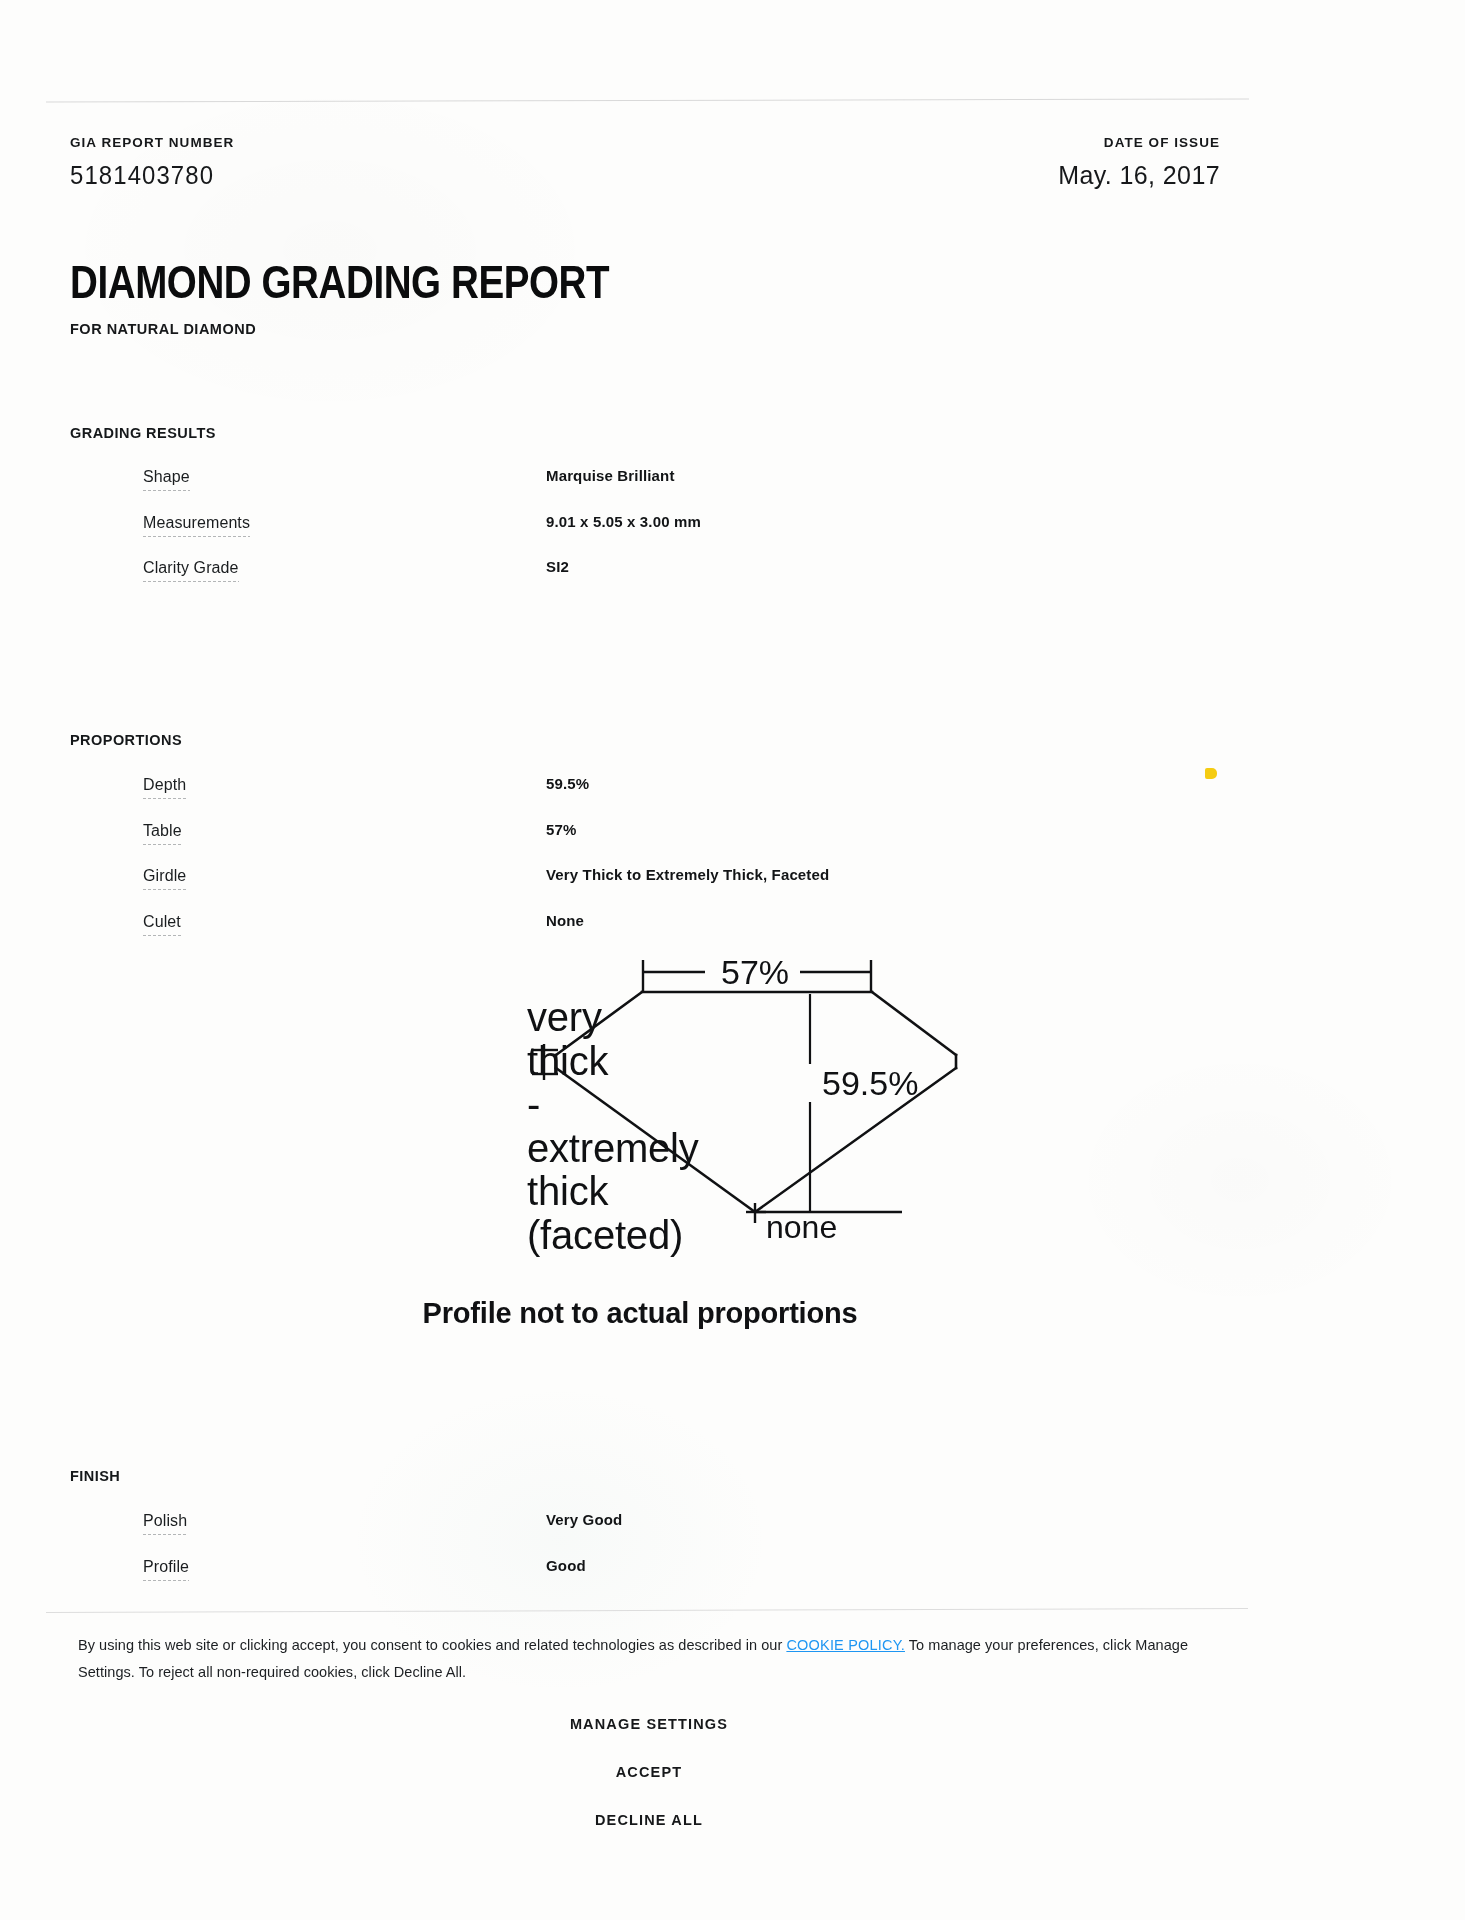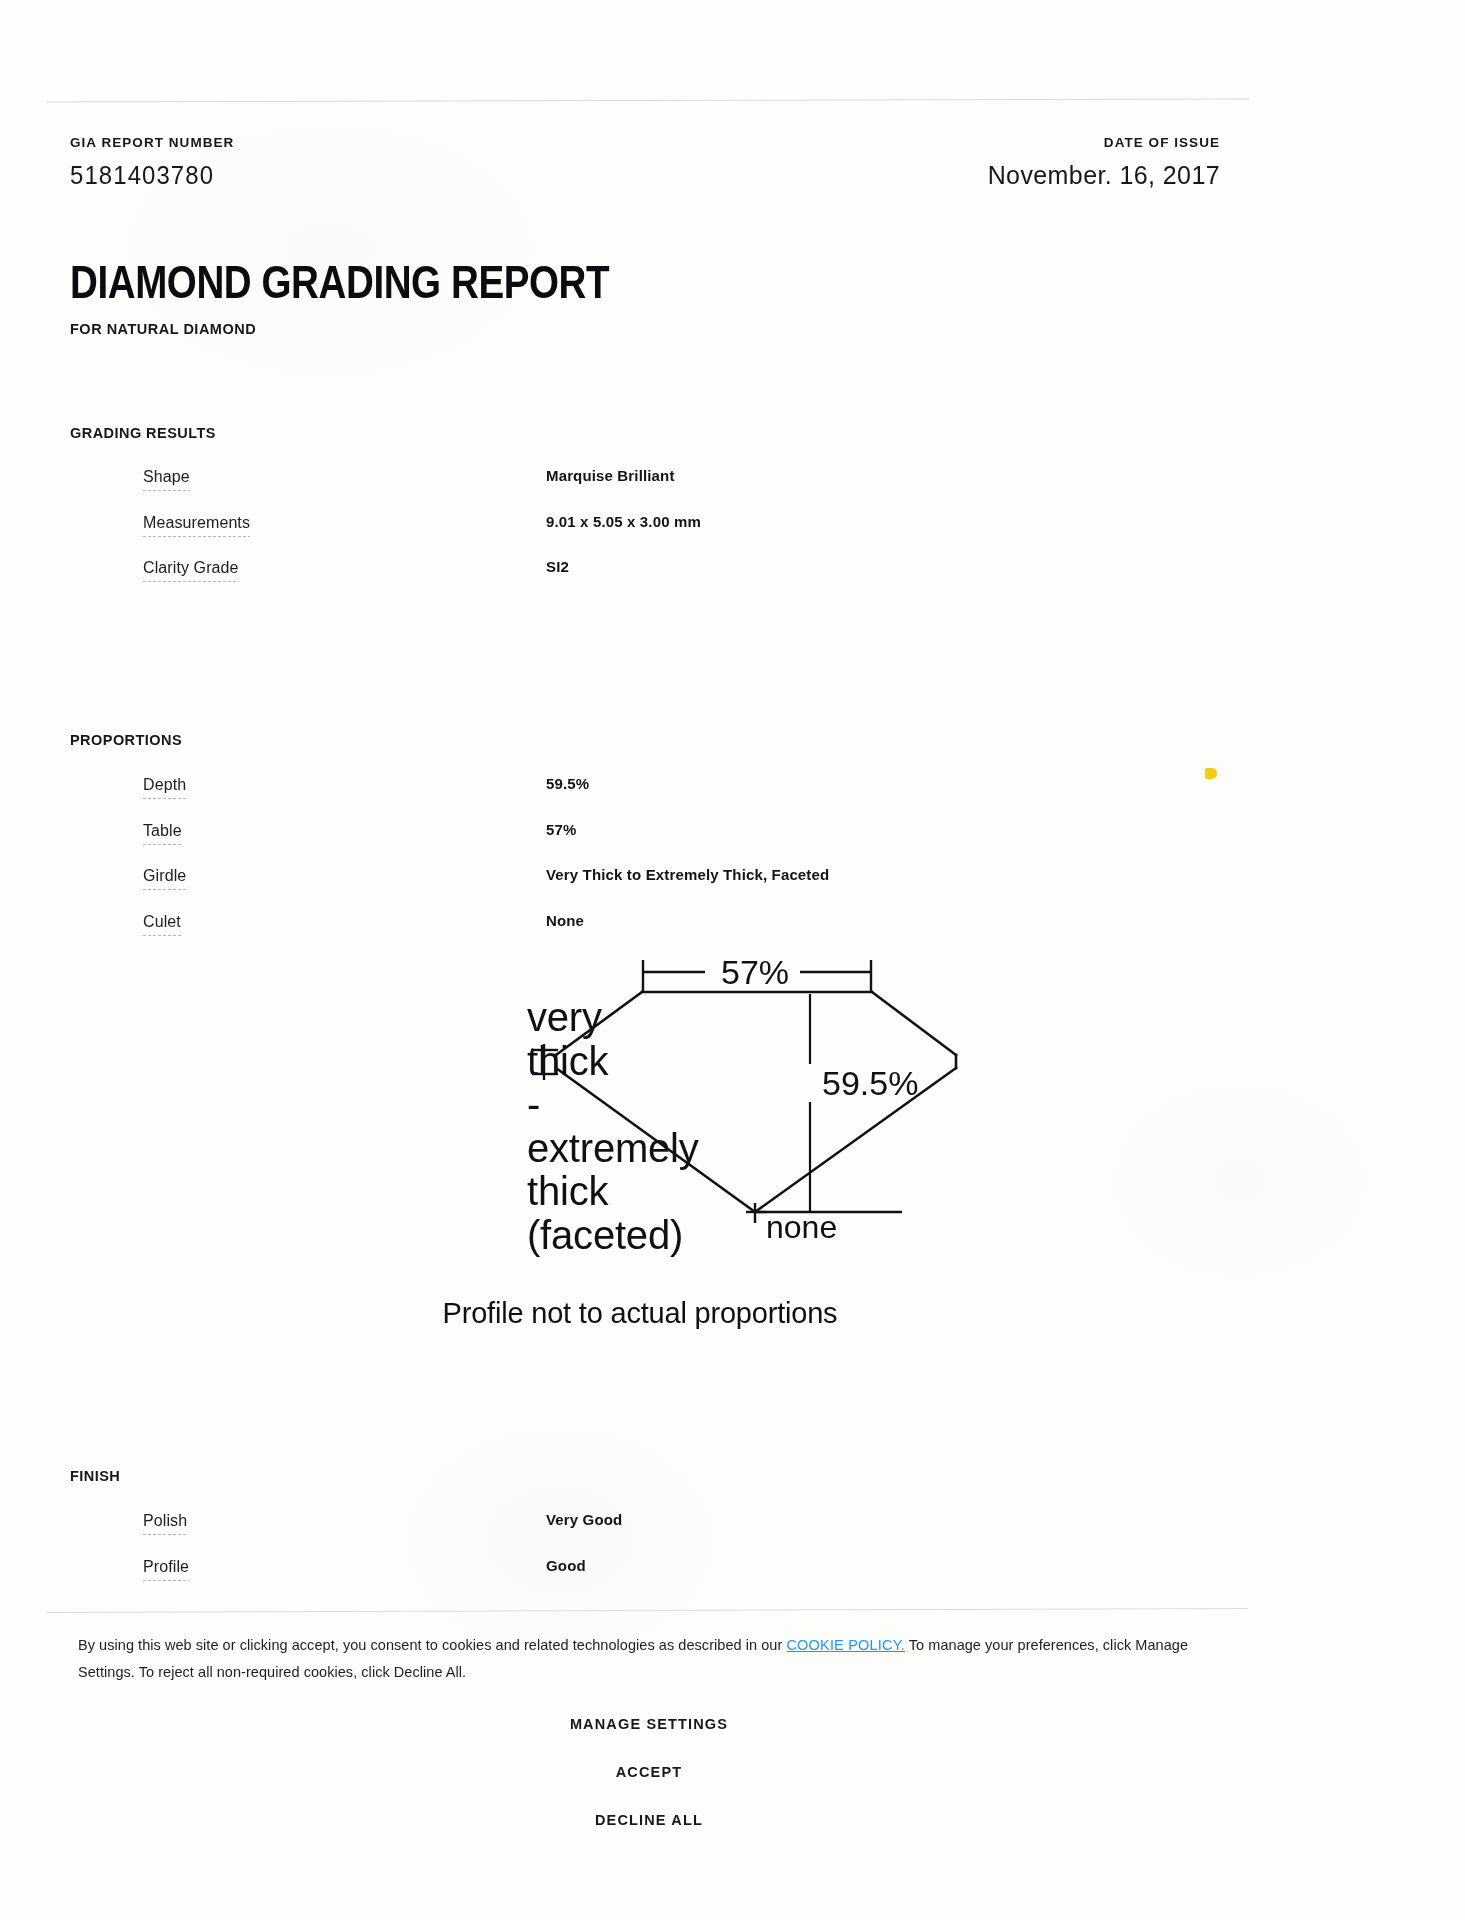--- a/index.html
+++ b/index.html
@@ -189,20 +189,21 @@
 
   .profile-caption {
     position: absolute;
     left: 0;
     top: 1297px;
     width: 1280px;
     text-align: center;
     font-size: 29px;
     color: #101113;
     letter-spacing: -0.2px;
+    font-weight: bold;
   }
 
   .yellow-mark {
     position: absolute;
     left: 1205px;
     top: 768px;
     width: 12px;
     height: 11px;
     background: #f5cc12;
     border-radius: 2px 5px 5px 2px;
@@ -264,21 +265,21 @@
 
   <div class="top-rule"></div>
 
   <div class="hdr-left">
     <div class="hdr-kicker">GIA REPORT NUMBER</div>
     <div class="hdr-value">5181403780</div>
   </div>
 
   <div class="hdr-right">
     <div class="hdr-kicker">DATE OF ISSUE</div>
-    <div class="hdr-value">November. 16, 2017</div>
+    <div class="hdr-value">May. 16, 2017</div>
   </div>
 
   <div class="title-block">
     <div class="report-title">DIAMOND GRADING REPORT</div>
     <div class="report-subtitle">FOR NATURAL DIAMOND</div>
   </div>
 
   <div class="section-head" id="grading-head">GRADING RESULTS</div>
 
   <div class="rows" id="grading-rows">

